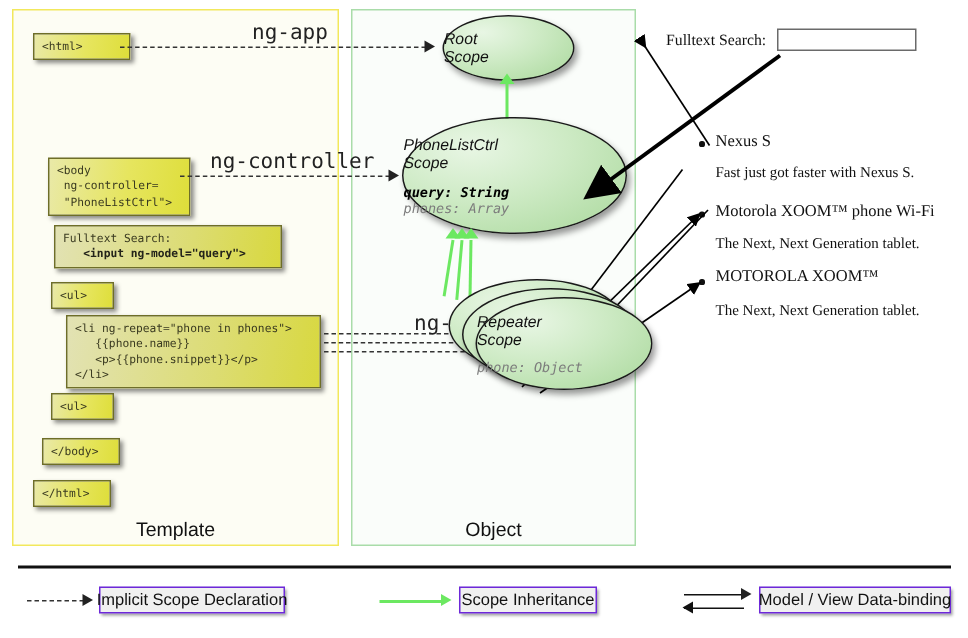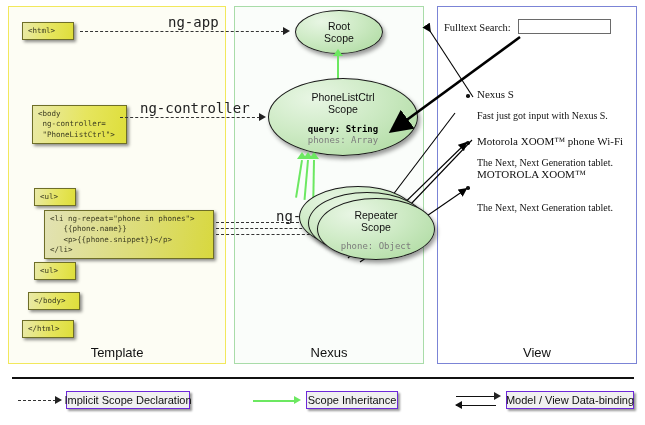--- a/index.html
+++ b/index.html
@@ -64,22 +64,23 @@
     white-space:nowrap;
   }
 
   
   .scope {
     position:absolute;
     border-radius:50%;
     border:1.4px solid #1a1a1a;
     background:radial-gradient(ellipse at 30% 25%, #e8f6e4 0%, #cdeac4 45%, #a9d89b 100%);
     box-shadow:2px 3px 4px rgba(0,0,0,.40);
-    text-align:center;
+    text-align:left;
     color:#111;
+    font-style:italic;
   }
   .scope .t1 {
     font-family:"Liberation Sans", sans-serif;
     font-size:10.5px; line-height:1.18; color:#111;
   }
   .scope .mono {
     font-family:"DejaVu Sans Mono", monospace;
     font-size:9px; line-height:1.3;
   }
   .scope .strong { font-weight:bold; color:#000; }
@@ -136,32 +137,31 @@
 </style>
 </head>
 <body>
 
 <div id="stage">
 
   <div class="panel" id="panel-template">
     <div class="panel-label">Template</div>
   </div>
   <div class="panel" id="panel-model">
-    <div class="panel-label">Nexus</div>
-  </div>
-  <div class="panel" id="panel-view">
-    <div class="panel-label">View</div>
-  </div>
-
-  <div class="codebox" style="left:22px; top:22px; width:52px;">&lt;html&gt;</div>
+    <div class="panel-label">Object</div>
+  </div>
+
+  <div class="codebox" style="left:22px; top:22px; width:65px;">&lt;html&gt;</div>
 
   <div class="codebox" style="left:32px; top:105px; width:95px;">&lt;body
  ng-controller=
  "PhoneListCtrl"&gt;</div>
 
+  <div class="codebox big" style="left:36px; top:150px; width:152px;"><span>Fulltext Search:</span>
+<b>   &lt;input ng-model="query"&gt;</b></div>
 
   <div class="codebox" style="left:34px; top:188px; width:42px;">&lt;ul&gt;</div>
 
   <div class="codebox big" style="left:44px; top:210px; width:170px;">&lt;li ng-repeat="phone in phones"&gt;
    {{phone.name}}
    &lt;p&gt;{{phone.snippet}}&lt;/p&gt;
 &lt;/li&gt;</div>
 
   <div class="codebox" style="left:34px; top:262px; width:42px;">&lt;ul&gt;</div>
 
@@ -223,28 +223,28 @@
     <div class="mono faint" style="padding-top:7px;">
       <span>phone: Object</span>
     </div>
   </div>
 
   <div id="view-label" class="serif">Fulltext Search:</div>
   <input id="view-input" type="text" value="" placeholder="" style="">
 
   <div class="bullet" style="left:466px; top:94px;"></div>
   <div class="phone-title serif" style="left:477px; top:88px;">Nexus S</div>
-  <div class="phone-snippet serif" style="left:477px; top:110px;">Fast just got input with Nexus S.</div>
+  <div class="phone-snippet serif" style="left:477px; top:110px;">Fast just got faster with Nexus S.</div>
 
   <div class="bullet" style="left:466px; top:141px;"></div>
   <div class="phone-title serif" style="left:477px; top:135px;">Motorola XOOM™  phone Wi-Fi</div>
   <div class="phone-snippet serif" style="left:477px; top:157px;">The Next, Next Generation tablet.</div>
 
   <div class="bullet" style="left:466px; top:186px;"></div>
-  <div class="phone-title serif" style="left:477px; top:168px;text-align:center;">MOTOROLA XOOM™</div>
+  <div class="phone-title serif" style="left:477px; top:178px;text-align:center;">MOTOROLA XOOM™</div>
   <div class="phone-snippet serif" style="left:477px; top:202px;">The Next, Next Generation tablet.</div>
 
   <svg class="overlay">
     <defs>
       <marker id="mk-thick" markerWidth="9" markerHeight="9" refX="7" refY="4.5" orient="auto">
         <path d="M0,0 L9,4.5 L0,9 z" fill="#000"></path>
       </marker>
       <marker id="mk-thin" markerWidth="8" markerHeight="8" refX="6.5" refY="4" orient="auto">
         <path d="M0,0 L8,4 L0,8 z" fill="#000"></path>
       </marker>

